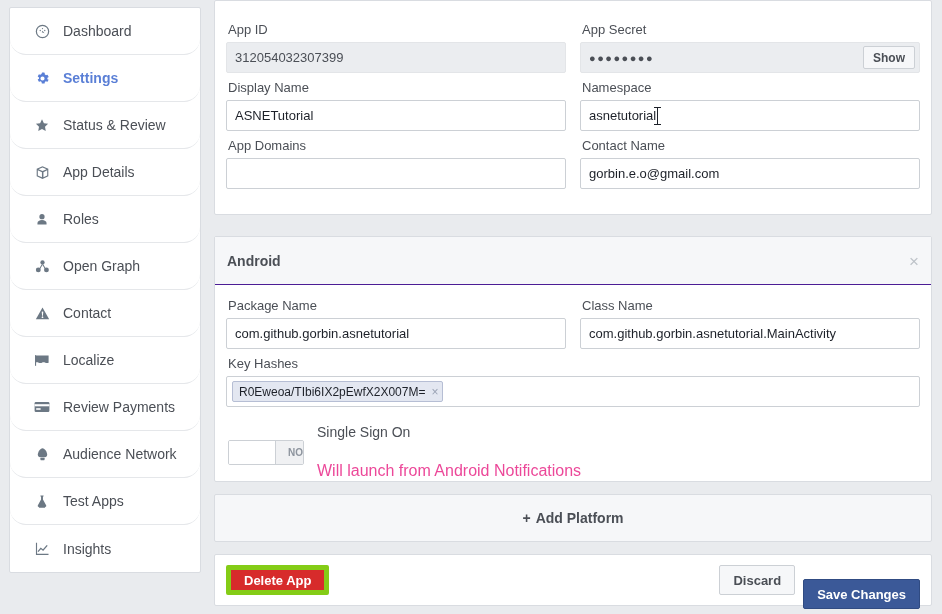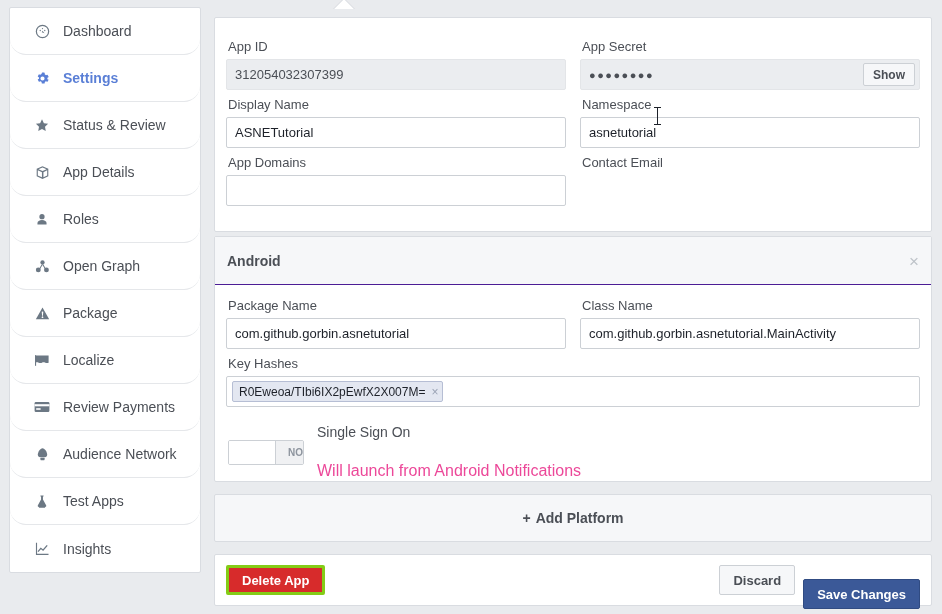--- a/index.html
+++ b/index.html
@@ -58,21 +58,21 @@
   .caret {
     position: absolute; left: 122px; top: 1px;
     width: 16px; height: 16px;
     background: #fff;
     border-left: 1px solid #d9dce1;
     border-top: 1px solid #d9dce1;
     transform: rotate(45deg);
   }
 
   
-  .panel-basic { top: 17px; height: 215px; padding: 14px 11px 0 11px; }
+  .panel-basic { top: 0; height: 215px; padding: 14px 11px 0 11px; }
 
   .row { display: flex; gap: 14px; }
   .col { flex: 1 1 0; min-width: 0; }
   .field-label {
     font-size: 13px;
     color: #4b4f56;
     padding: 7px 0 4px 2px;
     line-height: 16px;
   }
   .inp {
@@ -203,21 +203,21 @@
   }
   .btn {
     height: 30px;
     padding: 0 13px;
     display: inline-flex; align-items: center; justify-content: center;
     border-radius: 2px;
     font-size: 13px; font-weight: bold;
     cursor: pointer;
     white-space: nowrap;
   }
-  .btn-delete { background: #d72b2b; border: 3px solid #84cc16; color: #fff; }
+  .btn-delete { background: #d72b2b; border: 5px solid #84cc16; color: #fff; }
   .btn-discard { background: #f6f7f9; border: 1px solid #ccd0d5; color: #4b4f56; }
   .btn-save { background: #3b5998; border: 1px solid #304b82; color: #fff; margin-left: 8px; margin-top: 28px; }
   .spacer { flex: 1; }
 </style>
 </head>
 <body>
 
 <div class="page">
 
   <nav class="sidebar">
@@ -281,21 +281,21 @@
       <span class="nav-label">Open Graph</span>
     </div>
 
     <div class="nav-item">
       <span class="nav-ico">
         <svg width="15" height="15" viewBox="0 0 16 16" fill="#6c7884">
           <path d="M8 1.6L.9 14.1h14.2zM7.3 6h1.4l-.2 4.2H7.5zm.7 5.2a.85.85 0 110 1.7.85.85 0 010-1.7z" fill="#6c7884"></path>
           <path d="M7.3 6h1.4l-.2 4.2H7.5zM8 11.2a.85.85 0 110 1.7.85.85 0 010-1.7z" fill="#fff"></path>
         </svg>
       </span>
-      <span class="nav-label">Package</span>
+      <span class="nav-label">Contact</span>
     </div>
 
     <div class="nav-item">
       <span class="nav-ico">
         <svg width="16" height="13" viewBox="0 0 16 13" fill="#6c7884">
           <path d="M1.4 1.6h13.2v7.1c-2.2 1.3-4.4-1.3-6.6 0-2.2 1.3-4.4-1.3-6.6 0z"></path>
           <rect x="1" y="1.2" width="1.1" height="10.6"></rect>
         </svg>
       </span>
       <span class="nav-label">Localize</span>
@@ -373,21 +373,22 @@
         <div class="inp">asnetutorial</div>
       </div>
     </div>
 
     <div class="row">
       <div class="col">
         <div class="field-label">App Domains</div>
         <div class="inp"></div>
       </div>
       <div class="col">
-        <div class="field-label">Contact Email</div>
+        <div class="field-label">Contact Name</div>
+        <div class="inp">gorbin.e.o@gmail.com</div>
       </div>
     </div>
   </section>
 
   <div class="mouse-ibeam">
     <svg width="9" height="20" viewBox="0 0 9 20">
       <rect x="4" y="1" width="1" height="18" fill="#1d2129"></rect>
       <rect x="1" y="1" width="7" height="1" fill="#1d2129"></rect>
       <rect x="1" y="18" width="7" height="1" fill="#1d2129"></rect>
     </svg>

